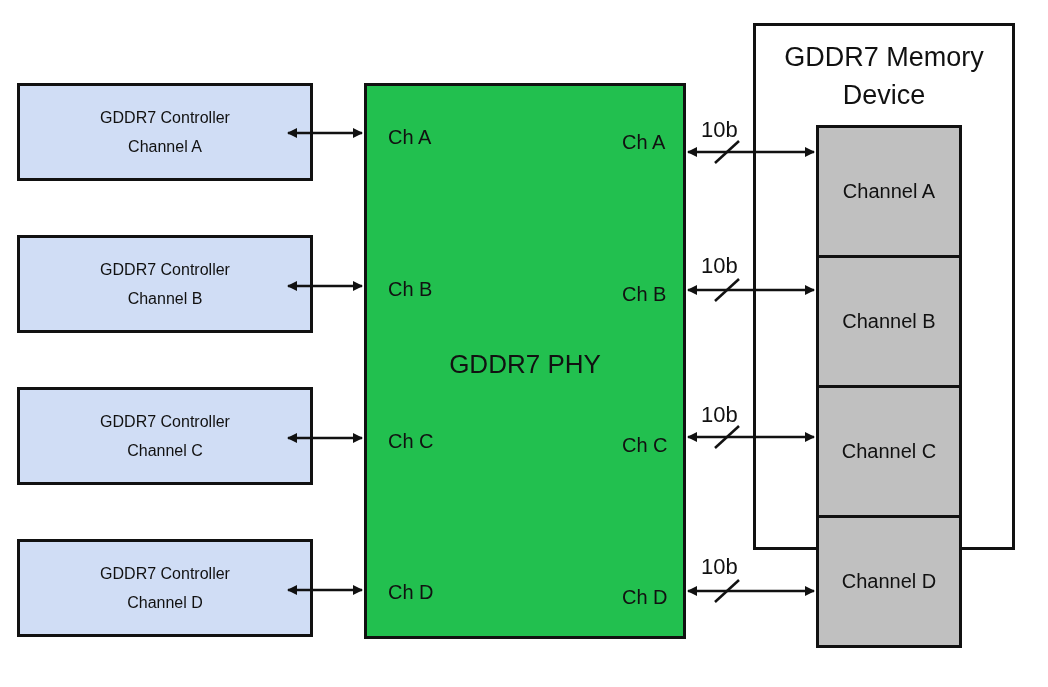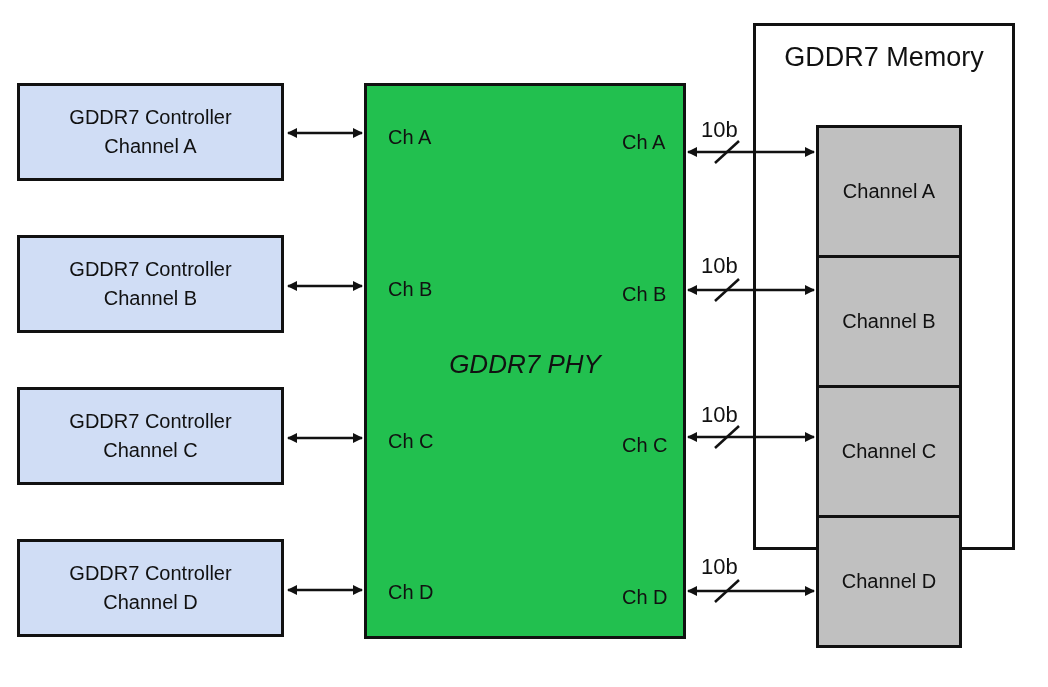--- a/index.html
+++ b/index.html
@@ -1,23 +1,23 @@
 <!DOCTYPE html>
 <html><head>
 <meta charset="utf-8">
 <style>
   html, body { margin:0; padding:0; background:#ffffff; }
   body { width:1048px; height:687px; position:relative; overflow:hidden;
          font-family:"Liberation Sans", "DejaVu Sans", sans-serif; color:#111; }
-  .ctrl { position:absolute; left:17px; width:267px; height:98px; background:#d0ddf5;
+  .ctrl { position:absolute; left:17px; width:296px; height:98px; background:#d0ddf5;
           border:3px solid #111; box-sizing:border-box; display:flex; flex-direction:column;
-          align-items:center; justify-content:center; font-size:20px; line-height:29px; text-align:center; }
+          align-items:center; justify-content:center; font-size:16px; line-height:29px; text-align:center; }
   .phy { position:absolute; left:364px; top:83px; width:322px; height:556px; background:#22c04f;
          border:3px solid #111; box-sizing:border-box; }
-  .phy-title { position:absolute; left:0; right:0; top:263px; text-align:center; font-size:26px;font-style:italic; }
+  .phy-title { position:absolute; left:0; right:0; top:263px; text-align:center; font-size:26px; }
   .lbl { position:absolute; font-size:20px;text-align:right; }
   .mem { position:absolute; left:753px; top:23px; width:262px; height:527px; border:3px solid #111;
          box-sizing:border-box; background:#fff; }
   .mem-title { position:absolute; left:0; right:0; top:12px; text-align:center; font-size:27px; line-height:38px; }
   .mch { position:absolute; left:816px; width:146px; height:133px; background:#c0c0c0;
          border:3px solid #111; box-sizing:border-box; display:flex; align-items:center;
          justify-content:center; font-size:20px; }
   .bw { position:absolute; font-size:22px; }
   svg.wires { position:absolute; left:0; top:0; }
 </style>
@@ -49,20 +49,21 @@
 <span class="lbl" style="left:388px;top:430px">Ch C</span>
 <span class="lbl" style="left:388px;top:581px">Ch D</span>
 <span class="lbl" style="left:622px;top:131px">Ch A</span>
 <span class="lbl" style="left:622px;top:283px">Ch B</span>
 <span class="lbl" style="left:622px;top:434px">Ch C</span>
 <span class="lbl" style="left:622px;top:586px">Ch D</span>
 
 <div class="mem">
   <div class="mem-title">
     <div>GDDR7 Memory</div>
+    <div>Device</div>
   </div>
 </div>
 <div class="mch" style="top:125px">
     <span>Channel A</span>
   </div>
 <div class="mch" style="top:255px">
     <span>Channel B</span>
   </div>
 <div class="mch" style="top:385px">
     <span>Channel C</span>

